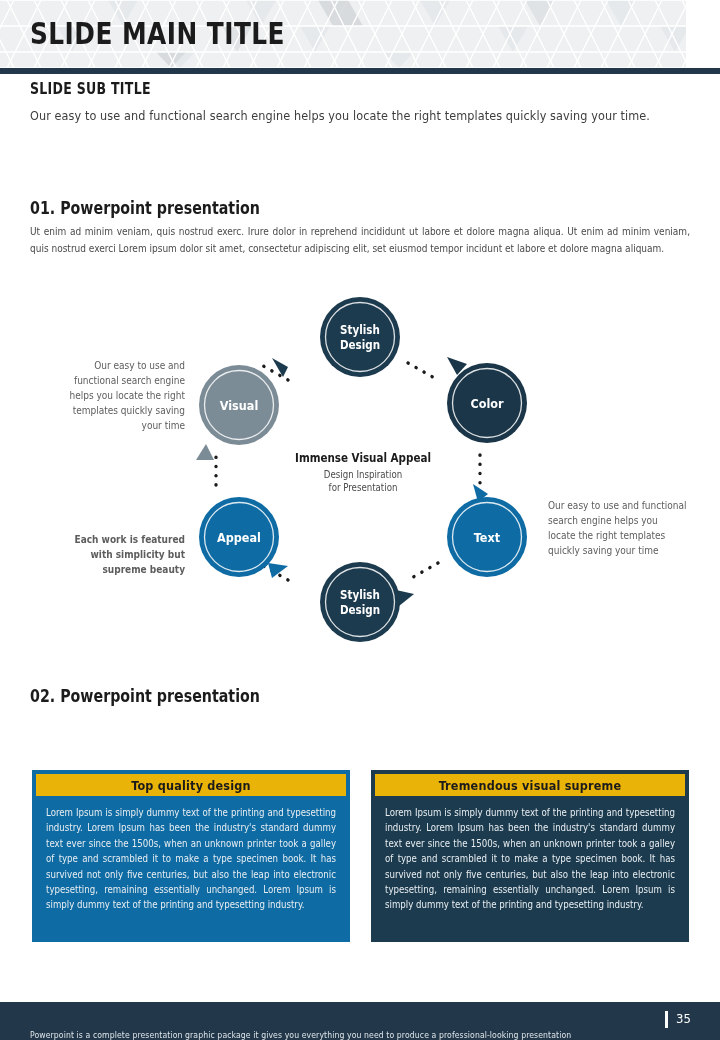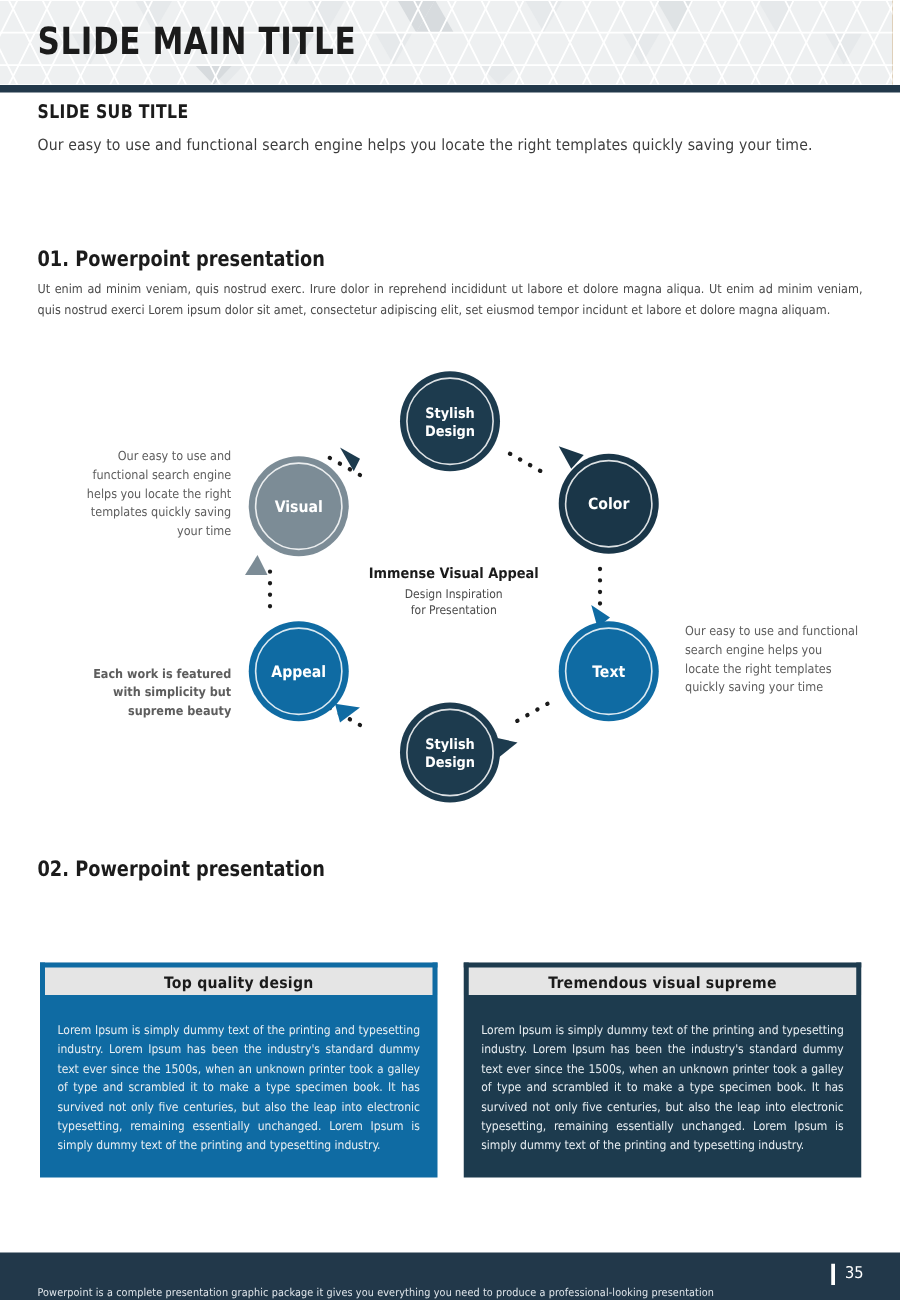--- a/index.html
+++ b/index.html
@@ -7,21 +7,21 @@
     width:720px;height:1040px;
     background:#ffffff;
     font-family:"DejaVu Sans Condensed","Liberation Sans",sans-serif;
     overflow:hidden;position:relative;
   }
   .slide{position:absolute;inset:0;width:720px;height:1040px;}
 
   
   .header{
     position:absolute;left:0;top:0;width:686px;height:68px;
-    background:#a16207;overflow:hidden;padding-left:28px;
+    background:#a16207;overflow:hidden;
   }
   .header-pattern{position:absolute;left:0;top:0;width:720px;height:68px;}
   .header-title{
     position:absolute;left:30px;top:14px;
     font-size:30px;font-weight:bold;letter-spacing:0.5px;
     color:#1b1b1b;line-height:40px;
     font-family:"DejaVu Sans Condensed","Liberation Sans",sans-serif;
     transform:scaleX(0.92);transform-origin:left center;
     white-space:nowrap;
   }
@@ -72,29 +72,29 @@
     font-size:11px;color:#4a4a4a;line-height:16.5px;text-align:justify;
   }
 
   
   .card{position:absolute;top:770px;width:318px;height:172px;}
   .card-left{left:32px;}
   .card-right{left:371px;}
   .card-head{
     height:26px;box-sizing:border-box;
     display:flex;align-items:center;justify-content:center;
-    background:#e5e5e5;
+    background:#eab308;
     font-size:12.5px;font-weight:bold;color:#1b1b1b;
     letter-spacing:0.2px;
   }
   .card-left .card-head{border:4px solid #0f6ba3;border-bottom:none;}
   .card-right .card-head{border:4px solid #1d3b4e;border-bottom:none;}
   .card-body{
     height:146px;box-sizing:border-box;
-    padding:21px 14px 0 14px;
+    padding:9px 14px 0 14px;
     font-size:9.6px;line-height:15.4px;color:#e8eef2;text-align:justify;
   }
   .card-left .card-body{background:#0f6ba3;}
   .card-right .card-body{background:#1d3b4e;}
 
   
   .footer{
     position:absolute;left:0;top:1002px;width:720px;height:38px;
     background:#22384a;
   }

